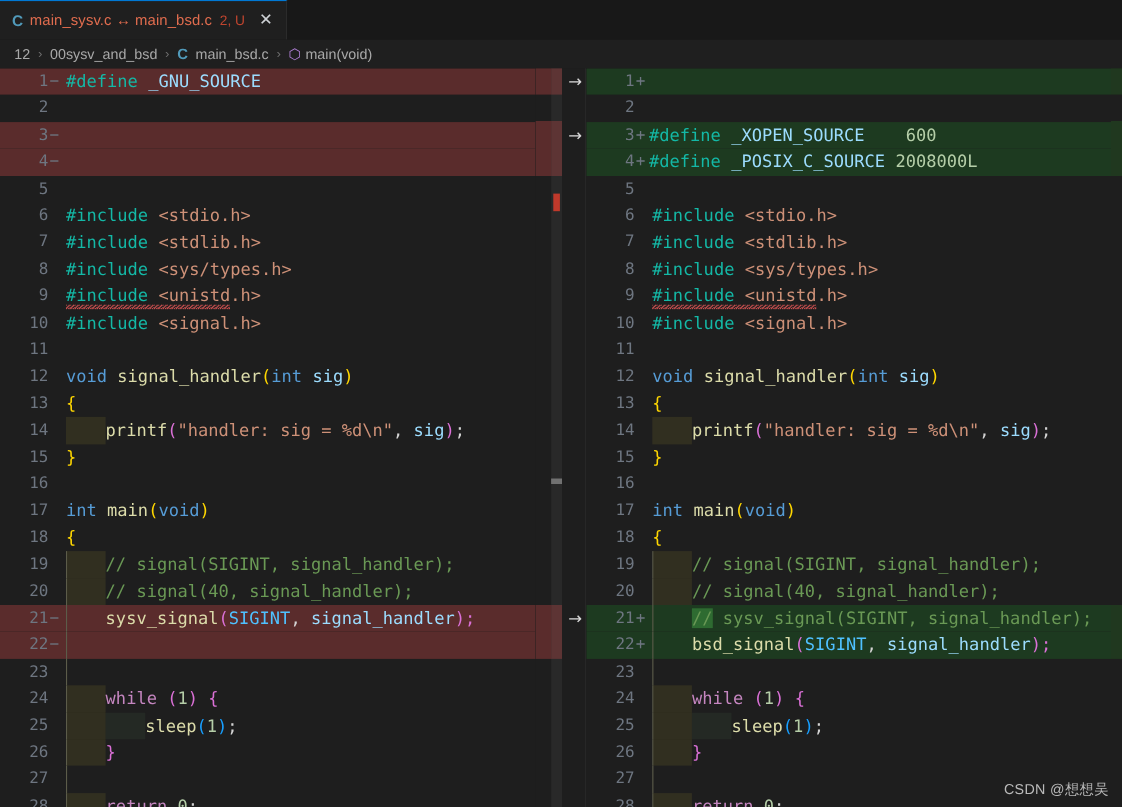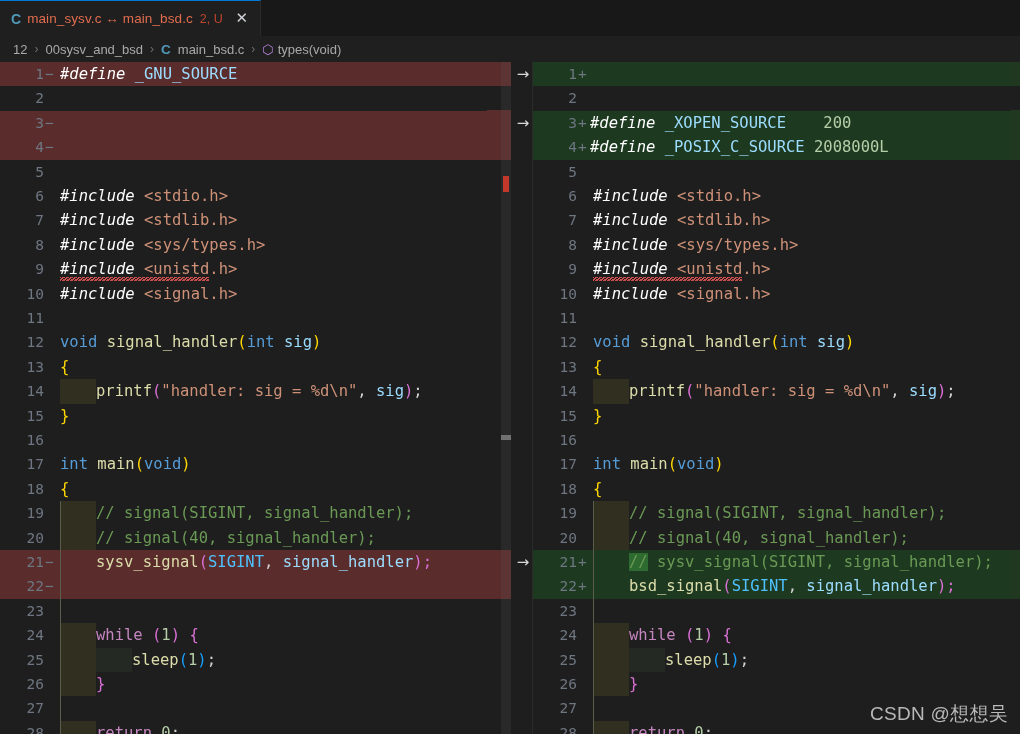--- a/index.html
+++ b/index.html
@@ -115,21 +115,21 @@
   }
 
   .squiggle {
     position: absolute; height: 4px; bottom: 1px;
     background-image: repeating-linear-gradient(135deg,#c94f4f 0 1px,transparent 1px 2px);
     background-size: 4px 4px;
     border-bottom: 1.5px dotted #c94f4f;
   }
 
   
-  .c-pre   { color: #ffffff; font-style: italic; }   
+  .c-pre   { color: #14b8a6; }   
   .c-macro { color: #9cdcfe; }   
   .c-num   { color: #b5cea8; }
   .c-cmt   { color: #6a9955; }
   .c-str   { color: #ce9178; }
   .c-kw    { color: #569cd6; }
   .c-fn    { color: #dcdcaa; }
   .c-var   { color: #9cdcfe; }
   .c-pun   { color: #d4d4d4; }
   .c-br1   { color: #ffd700; }
   .c-br2   { color: #da70d6; }
@@ -150,21 +150,21 @@
     background: #4a4a4a; opacity: .75;
   }
 
   .sep-line {
     position: absolute; top: 0; width: 1px; height: 672px; background: #2b2b2b;
   }
 
   
   .watermark {
     position: absolute; right: 12px; bottom: 7px;
-    color: #b9b9b9; font-size: 19px;
+    color: #b9b9b9; font-size: 13px;
     font-family: "Liberation Sans", sans-serif;
     letter-spacing: .3px;
   }
 </style>
 </head>
 <body>
 
 <div id="root">
 
   <div class="tabbar">
@@ -179,21 +179,21 @@
 
   <div class="breadcrumb">
     <span class="bc-item">12</span>
     <span class="bc-sep">›</span>
     <span class="bc-item">00sysv_and_bsd</span>
     <span class="bc-sep">›</span>
     <span class="bc-c">C</span>
     <span class="bc-item" style="margin-left:7px">main_bsd.c</span>
     <span class="bc-sep">›</span>
     <span class="bc-sym">⬡</span>
-    <span class="bc-item">types(void)</span>
+    <span class="bc-item">main(void)</span>
   </div>
 
   <div class="editor">
 
     <div class="pane pane-left">
 
       <div class="line del-line" style="top:0;position:absolute;left:0;right:0">
         <span class="ln">1</span>
         <span class="sign">−</span>
         <span class="code"><span class="c-pre">#define</span> <span class="c-macro">_GNU_SOURCE</span></span>
@@ -380,21 +380,21 @@
         <span class="sign">+</span>
       </div>
 
       <div class="line" style="top:24.4px;position:absolute;left:0;right:0">
         <span class="ln">2</span>
       </div>
 
       <div class="line ins-line" style="top:48.8px;position:absolute;left:0;right:0">
         <span class="ln">3</span>
         <span class="sign">+</span>
-        <span class="code" style="left:57px"><span class="c-pre">#define</span> <span class="c-macro">_XOPEN_SOURCE</span>    <span class="c-num">200</span></span>
+        <span class="code" style="left:57px"><span class="c-pre">#define</span> <span class="c-macro">_XOPEN_SOURCE</span>    <span class="c-num">600</span></span>
       </div>
 
       <div class="line ins-line" style="top:73.2px;position:absolute;left:0;right:0">
         <span class="ln">4</span>
         <span class="sign">+</span>
         <span class="code" style="left:57px"><span class="c-pre">#define</span> <span class="c-macro">_POSIX_C_SOURCE</span> <span class="c-num">2008000L</span></span>
       </div>
 
       <div class="line" style="top:97.6px;position:absolute;left:0;right:0">
         <span class="ln">5</span>

